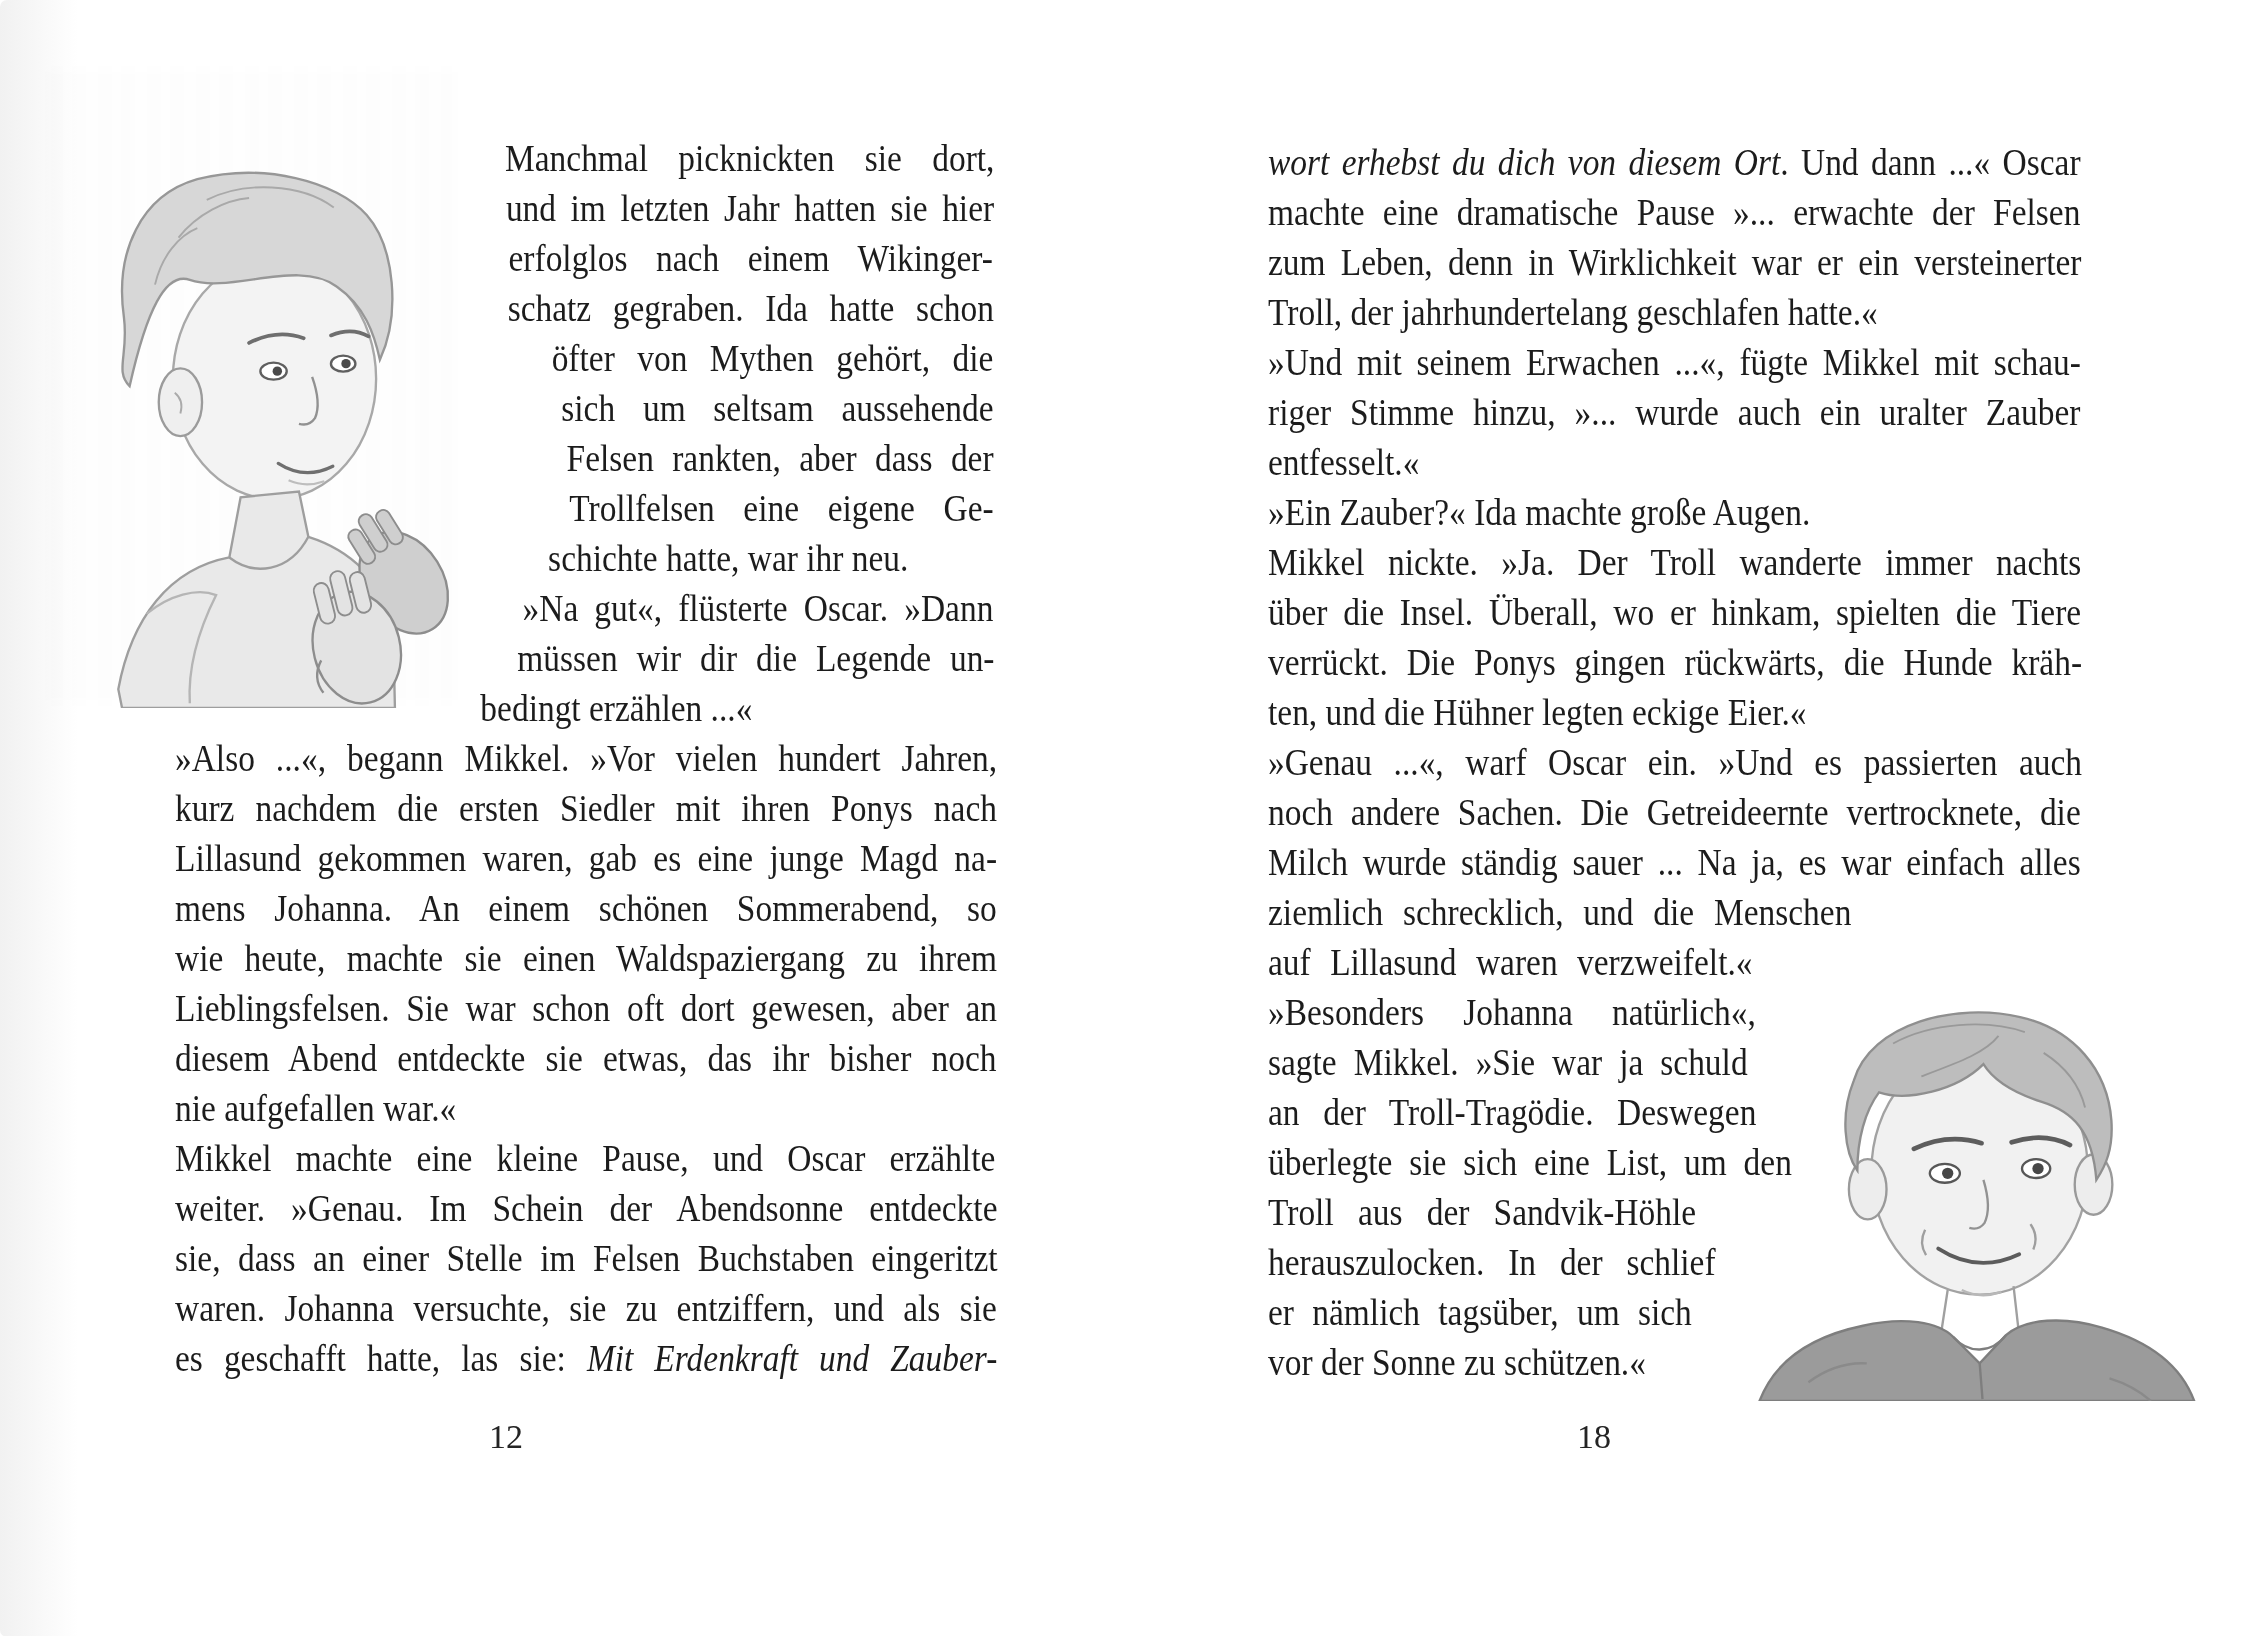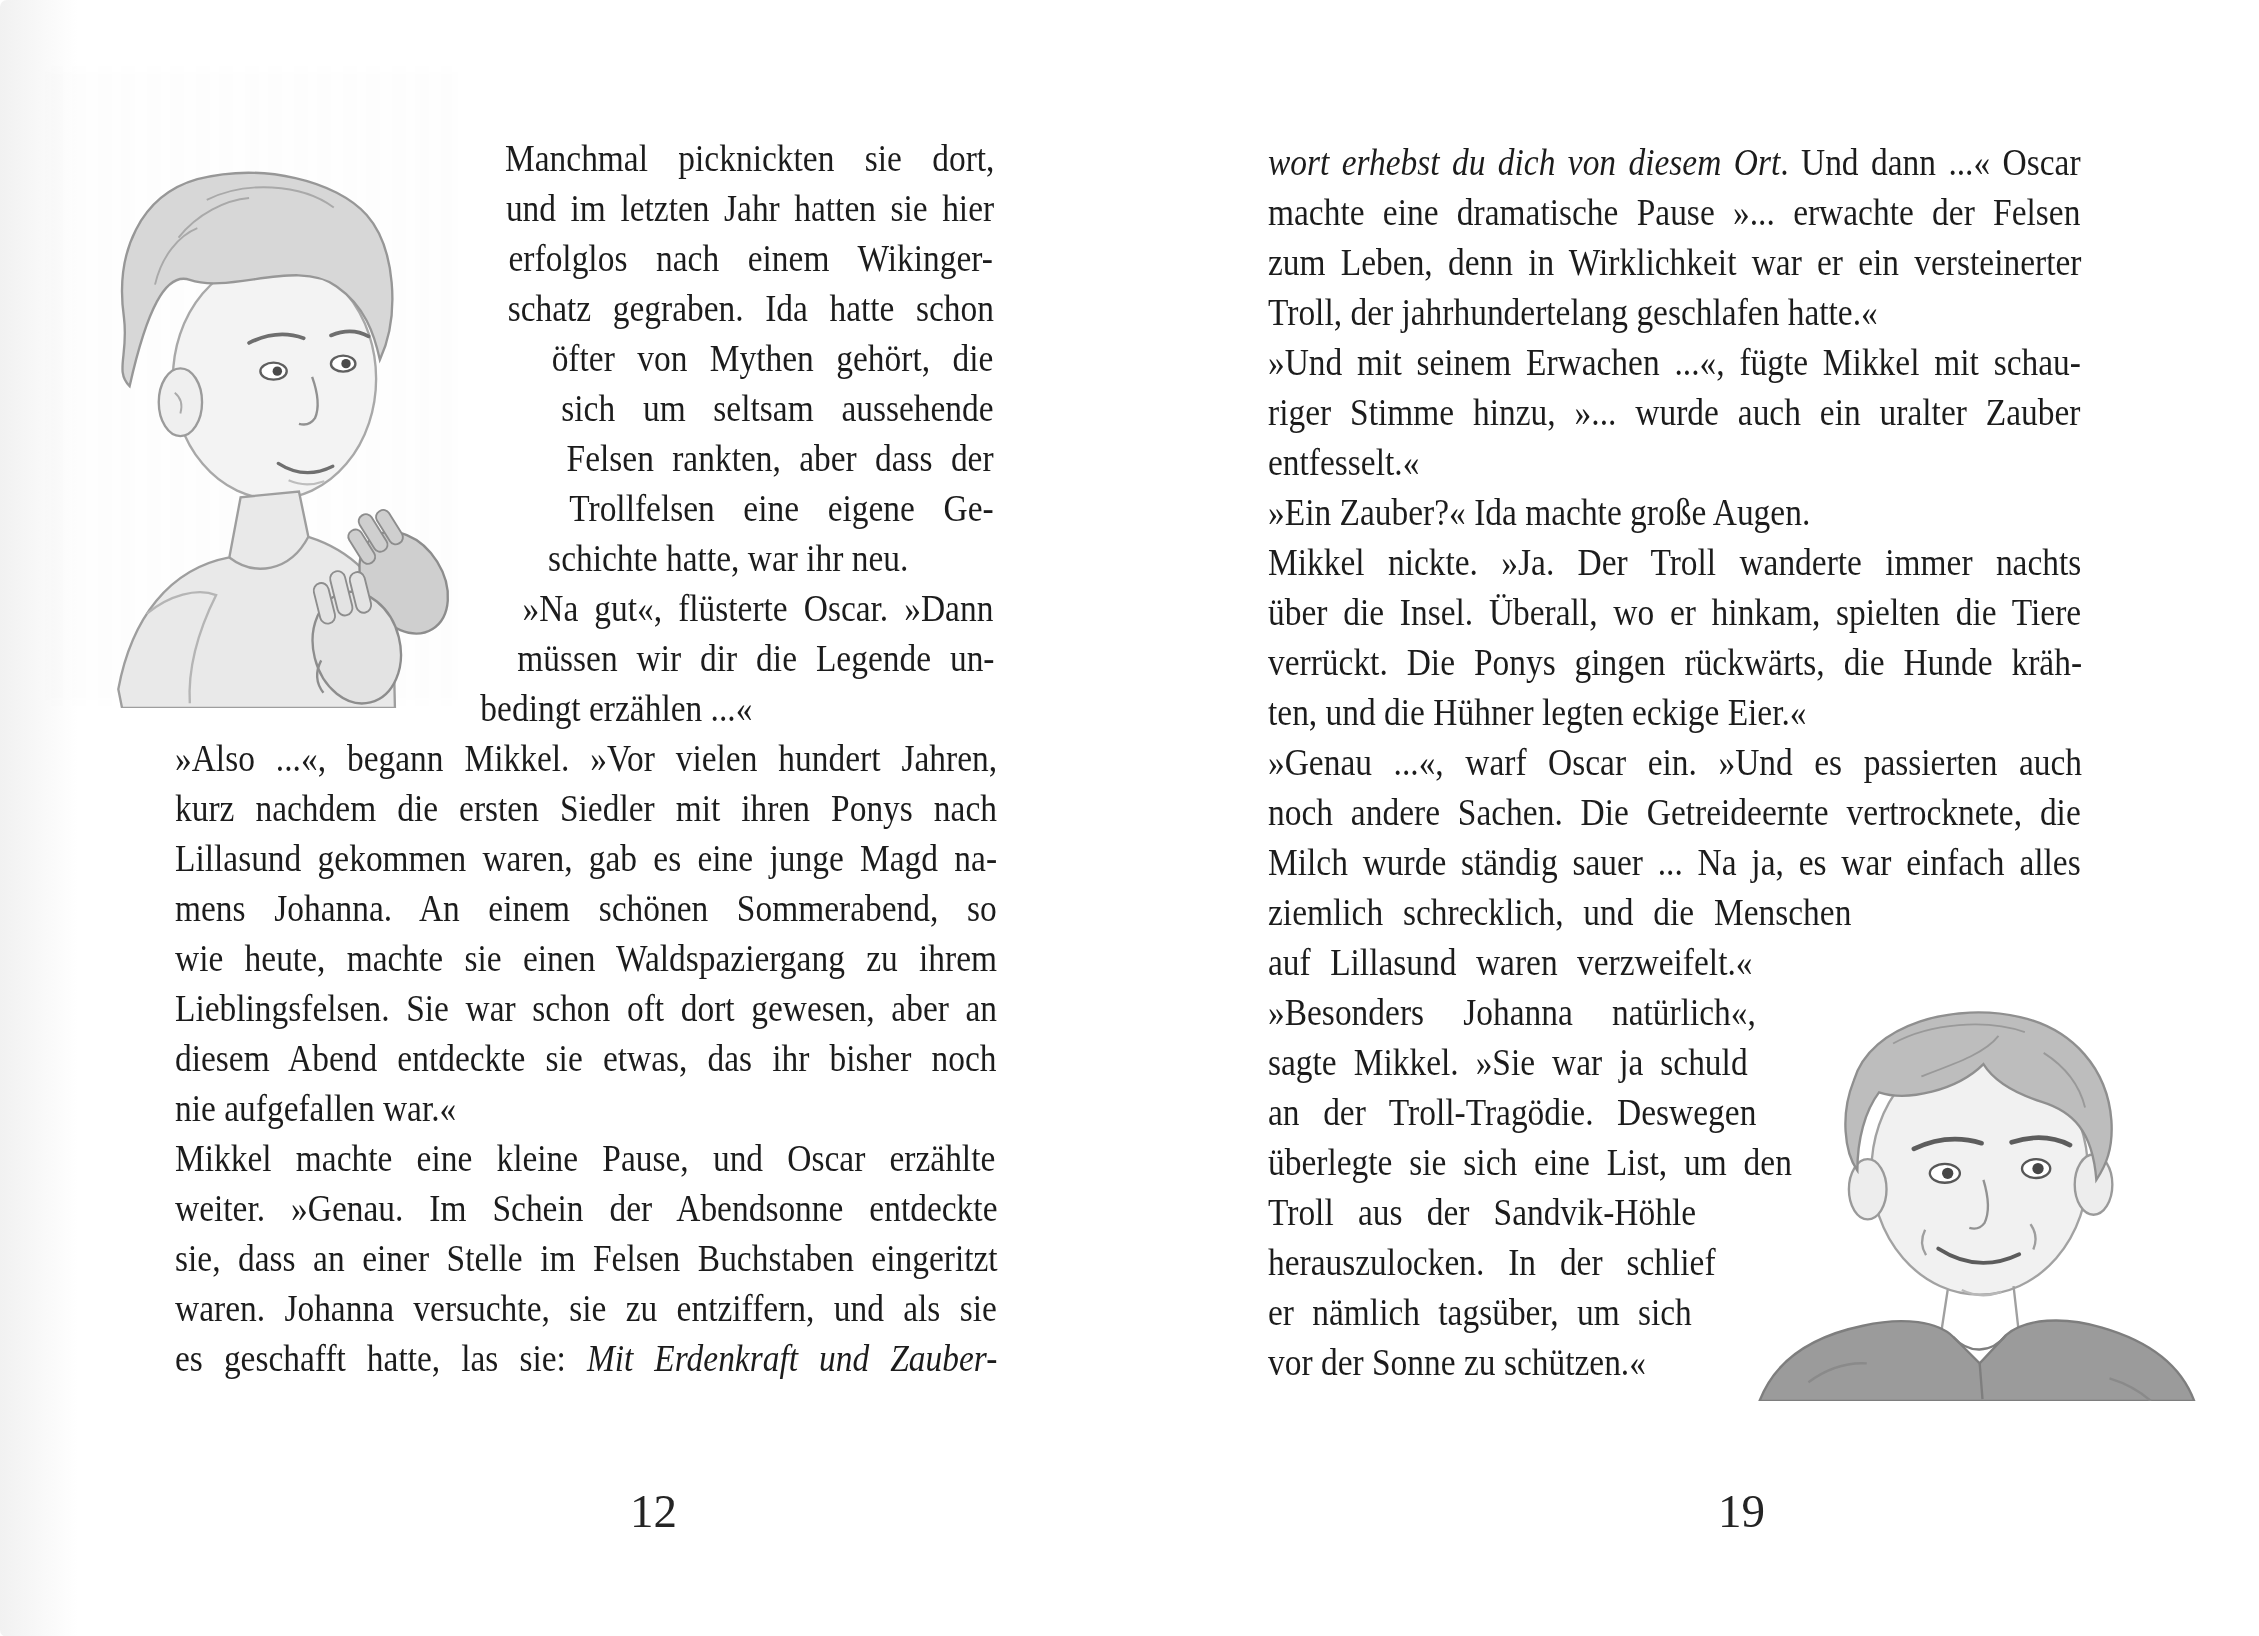--- a/index.html
+++ b/index.html
@@ -10,21 +10,21 @@
               background:linear-gradient(90deg,#f1f1f1,#ffffff 75%);}
   .streaks{position:absolute;left:52px;top:66px;width:405px;height:640px;
            background:repeating-linear-gradient(90deg,rgba(0,0,0,0.035) 0 6.6px,rgba(0,0,0,0) 6.6px 24.5px);
            filter:blur(8.5px);opacity:.7;}
   .text-col{position:absolute;font-size:38px;line-height:50px;
             transform:scaleX(0.88);transform-origin:left top;}
   .col-left{left:175px;top:133px;width:927px;}
   .col-right{left:1268px;top:137px;width:916px;}
   .line{height:50px;line-height:50px;white-space:nowrap;}
   .it{font-style:italic;}
-  .page-number{position:absolute;top:1484px;width:188px;font-size:47px;text-align:right;color:#242424;}
+  .page-number{position:absolute;top:1418px;width:188px;font-size:34px;text-align:left;color:#242424;}
   .pn-left{left:489px;}
   .pn-right{left:1577px;}
   .illu{position:absolute;}
   .illu-left{left:56px;top:87px;width:405px;height:621px;}
   .illu-right{left:1733px;top:987px;width:499px;height:414px;}
   svg{display:block;width:100%;height:100%;}
 </style>
 </head>
 <body>
 
@@ -166,16 +166,16 @@
       <div class="line" style="word-spacing: 9.8px;"><span><span>sagte Mikkel. »Sie war ja schuld</span></span></div>
       <div class="line" style="word-spacing: 17.3px;"><span><span>an der Troll-Tragödie. Deswegen</span></span></div>
       <div class="line" style="word-spacing: 9.7px;"><span><span>überlegte sie sich eine List, um den</span></span></div>
       <div class="line" style="word-spacing: 18px;"><span><span>Troll aus der Sandvik-Höhle</span></span></div>
       <div class="line" style="word-spacing: 17.6px;"><span><span>herauszulocken. In der schlief</span></span></div>
       <div class="line" style="word-spacing: 11.3px;"><span><span>er nämlich tagsüber, um sich</span></span></div>
       <div class="line"><span><span>vor der Sonne zu schützen.«</span></span></div>
     </div>
 
   <div class="page-number pn-left">12</div>
-  <div class="page-number pn-right">19</div>
+  <div class="page-number pn-right">18</div>
 
 </div>
 
 
 </body></html>

